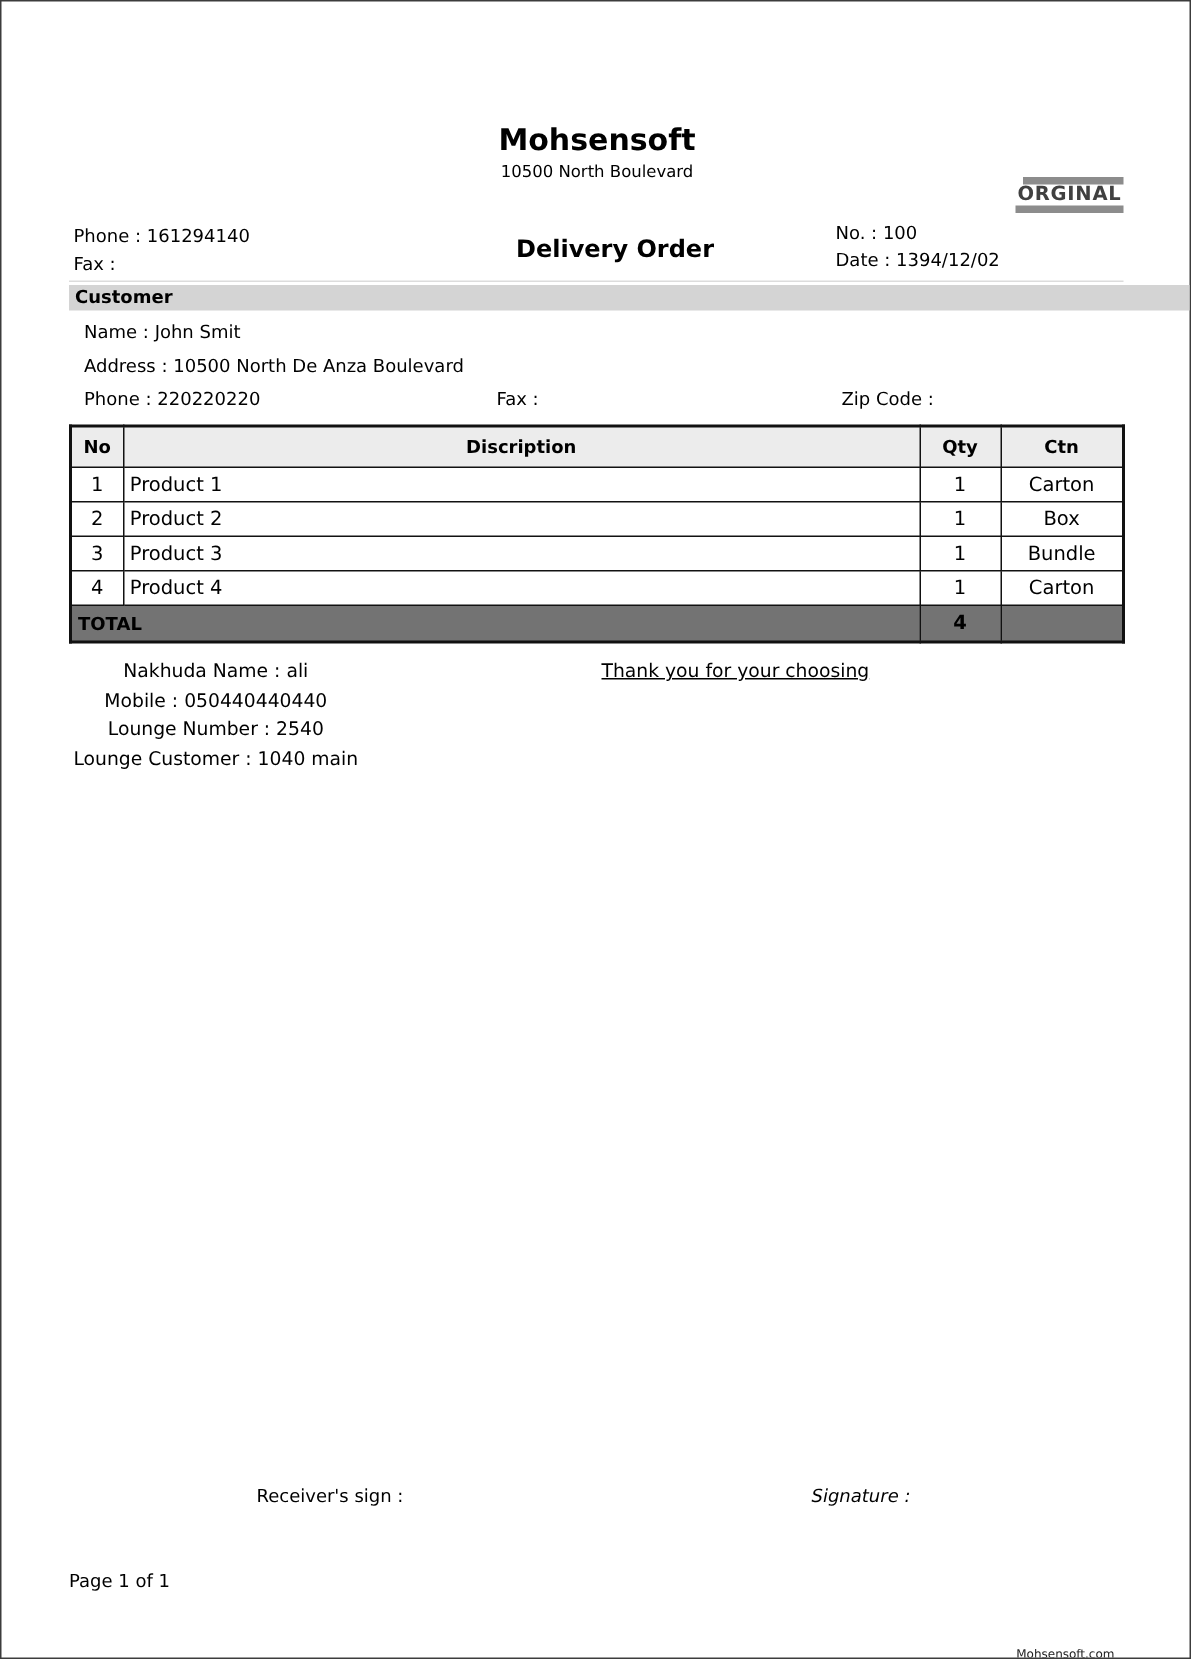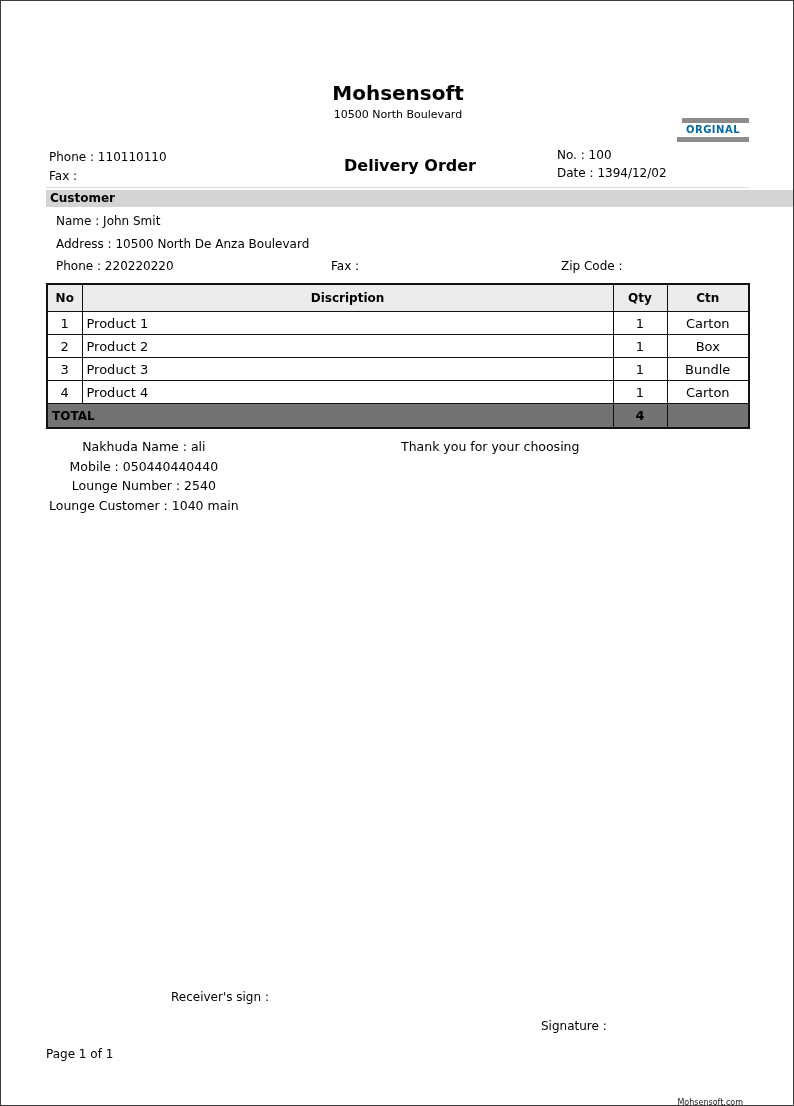--- a/index.html
+++ b/index.html
@@ -18,21 +18,21 @@
   .logo-com { position:absolute; right:-4px; bottom:-5px; font-size:8px; font-weight:bold; color:#4c6186; }
 
   
   .company-name { position:absolute; left:0; top:80px; width:794px; text-align:center; font-size:20px; font-weight:bold; }
   .company-address { position:absolute; left:0; top:107px; width:794px; text-align:center; font-size:11px; }
   .doc-title { position:absolute; left:12px; top:155px; width:794px; text-align:center; font-size:16px; font-weight:bold; }
 
   
   .stamp { position:absolute; left:676px; top:117px; width:72px; text-align:center; }
   .stamp-bar-top { height:5px; background:#8c8c8c; margin-left:5px; }
-  .stamp-text { font-weight:bold; font-size:10px; color:#0369a1; letter-spacing:0.5px; line-height:14px; padding:0; }
+  .stamp-text { font-weight:bold; font-size:13px; color:#404040; letter-spacing:0.5px; line-height:14px; padding:0; }
   .stamp-bar-bottom { height:5px; background:#8c8c8c; }
 
   .fld { position:absolute; font-size:12px; white-space:nowrap; }
   .f-phone { left:48px; top:149px; }
   .f-fax { left:48px; top:168px; }
   .f-no { left:556px; top:147px; }
   .f-date { left:556px; top:165px; }
 
   .header-sep { position:absolute; left:45px; top:186px; width:703px; height:1px; background:#dcdcdc; }
 
@@ -64,25 +64,25 @@
   .cell-desc{ text-align:left; padding-left:4px !important; }
   .cell-qty { text-align:center; }
   .cell-ctn { text-align:center; }
   .total-row td { background:#737373; height:23px; font-weight:bold; }
   .total-label { text-align:left; padding-left:4px !important; font-size:12px; }
   .total-qty { text-align:center; }
 
   
   .details { position:absolute; left:48px; top:436px; font-size:12.5px; }
   .details div { line-height:19.7px; white-space:nowrap;text-align:center; }
-  .thanks { position:absolute; left:400px; top:438px; font-size:12.5px; }
+  .thanks { position:absolute; left:400px; top:438px; font-size:12.5px;text-decoration:underline; }
 
   
   .sig-receiver { position:absolute; left:170px; top:989px; font-size:12px; }
-  .sig-signature { position:absolute; left:540px; top:1018px; font-size:12px; }
+  .sig-signature { position:absolute; left:540px; top:989px; font-size:12px;font-style:italic; }
 
   
   .page-info { position:absolute; left:45px; top:1046px; font-size:12px; }
   .website { position:absolute; right:50px; top:1049px; font-size:8px; color:#222;margin-top:48px; }
 </style>
 </head>
 <body>
 
 <div class="page">
 
@@ -92,21 +92,21 @@
   <div class="doc-title">Delivery Order</div>
 
   <div class="stamp">
     <div class="stamp-bar-top"></div>
     <div class="stamp-text">ORGINAL</div>
     <div class="stamp-bar-bottom"></div>
   </div>
 
   <div class="fld f-phone">
     <span>Phone :</span>
-    <span>110110110</span>
+    <span>161294140</span>
   </div>
   <div class="fld f-fax">
     <span>Fax :</span>
     <span></span>
   </div>
   <div class="fld f-no">
     <span>No. :</span>
     <span>100</span>
   </div>
   <div class="fld f-date">

